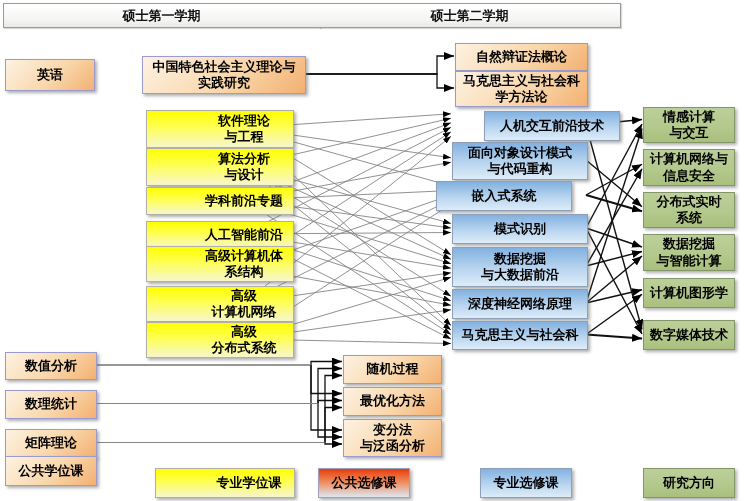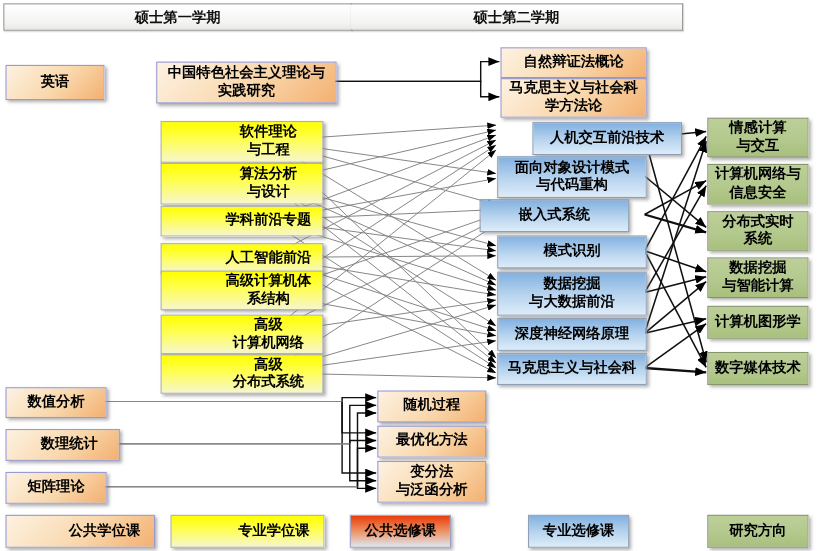--- a/index.html
+++ b/index.html
@@ -121,21 +121,21 @@
 与设计</div>
     <div class="node cat-yellow" style="left: 146px; top: 187px; width: 98px; height: 26px;">学科前沿专题</div>
     <div class="node cat-yellow" style="left: 146px; top: 221px; width: 98px; height: 26px;">人工智能前沿</div>
     <div class="node cat-yellow" style="left: 146px; top: 246px; width: 98px; height: 34px;">高级计算机体
 系结构</div>
     <div class="node cat-yellow" style="left: 146px; top: 286px; width: 98px; height: 34px;">高级
 计算机网络</div>
     <div class="node cat-yellow" style="left: 146px; top: 322px; width: 98px; height: 34px;">高级
 分布式系统</div>
     <div class="node cat-peach" style="left: 5px; top: 352px; width: 90px; height: 26px;">数值分析</div>
-    <div class="node cat-peach" style="left: 5px; top: 390px; width: 90px; height: 27px; padding-left: 12px;">数理统计</div>
+    <div class="node cat-peach" style="left: 5px; top: 390px; width: 90px; height: 27px;">数理统计</div>
     <div class="node cat-peach" style="left: 5px; top: 429px; width: 90px; height: 27px;">矩阵理论</div>
     <div class="node cat-peach" style="left: 343px; top: 355px; width: 97px; height: 27px;">随机过程</div>
     <div class="node cat-peach" style="left: 343px; top: 387px; width: 97px; height: 27px;">最优化方法</div>
     <div class="node cat-peach" style="left: 343px; top: 419px; width: 97px; height: 36px;">变分法
 与泛函分析</div>
     <div class="node cat-blue" style="left: 452px; top: 111px; width: 134px; height: 28px; margin-left: 32px;">人机交互前沿技术</div>
     <div class="node cat-blue" style="left: 452px; top: 142px; width: 134px; height: 36px;">面向对象设计模式
 与代码重构</div>
     <div class="node cat-blue" style="left: 436px; top: 181px; width: 134px; height: 28px;">嵌入式系统</div>
     <div class="node cat-blue" style="left: 452px; top: 214px; width: 134px; height: 28px;">模式识别</div>
@@ -146,18 +146,18 @@
     <div class="node cat-green" style="left: 643px; top: 107px; width: 90px; height: 34px;">情感计算
 与交互</div>
     <div class="node cat-green" style="left: 643px; top: 149px; width: 90px; height: 35px;">计算机网络与
 信息安全</div>
     <div class="node cat-green" style="left: 643px; top: 192px; width: 90px; height: 34px;">分布式实时
 系统</div>
     <div class="node cat-green" style="left: 643px; top: 234px; width: 90px; height: 35px;">数据挖掘
 与智能计算</div>
     <div class="node cat-green" style="left: 643px; top: 278px; width: 90px; height: 28px;">计算机图形学</div>
     <div class="node cat-green" style="left: 643px; top: 320px; width: 90px; height: 28px;">数字媒体技术</div>
-    <div class="node cat-peach" style="left: 5px; top: 468px; width: 90px; height: 28px; padding-left: 44px;">公共学位课</div>
+    <div class="node cat-peach" style="left: 5px; top: 456px; width: 90px; height: 28px;">公共学位课</div>
     <div class="node cat-yellow" style="left: 155px; top: 468px; width: 90px; height: 28px;">专业学位课</div>
     <div class="node cat-red" style="left: 318px; top: 468px; width: 90px; height: 28px;">公共选修课</div>
     <div class="node cat-blue" style="left: 480px; top: 468px; width: 90px; height: 28px;">专业选修课</div>
     <div class="node cat-green" style="left: 643px; top: 468px; width: 90px; height: 28px;">研究方向</div>
   </div>
 
 </body></html>

